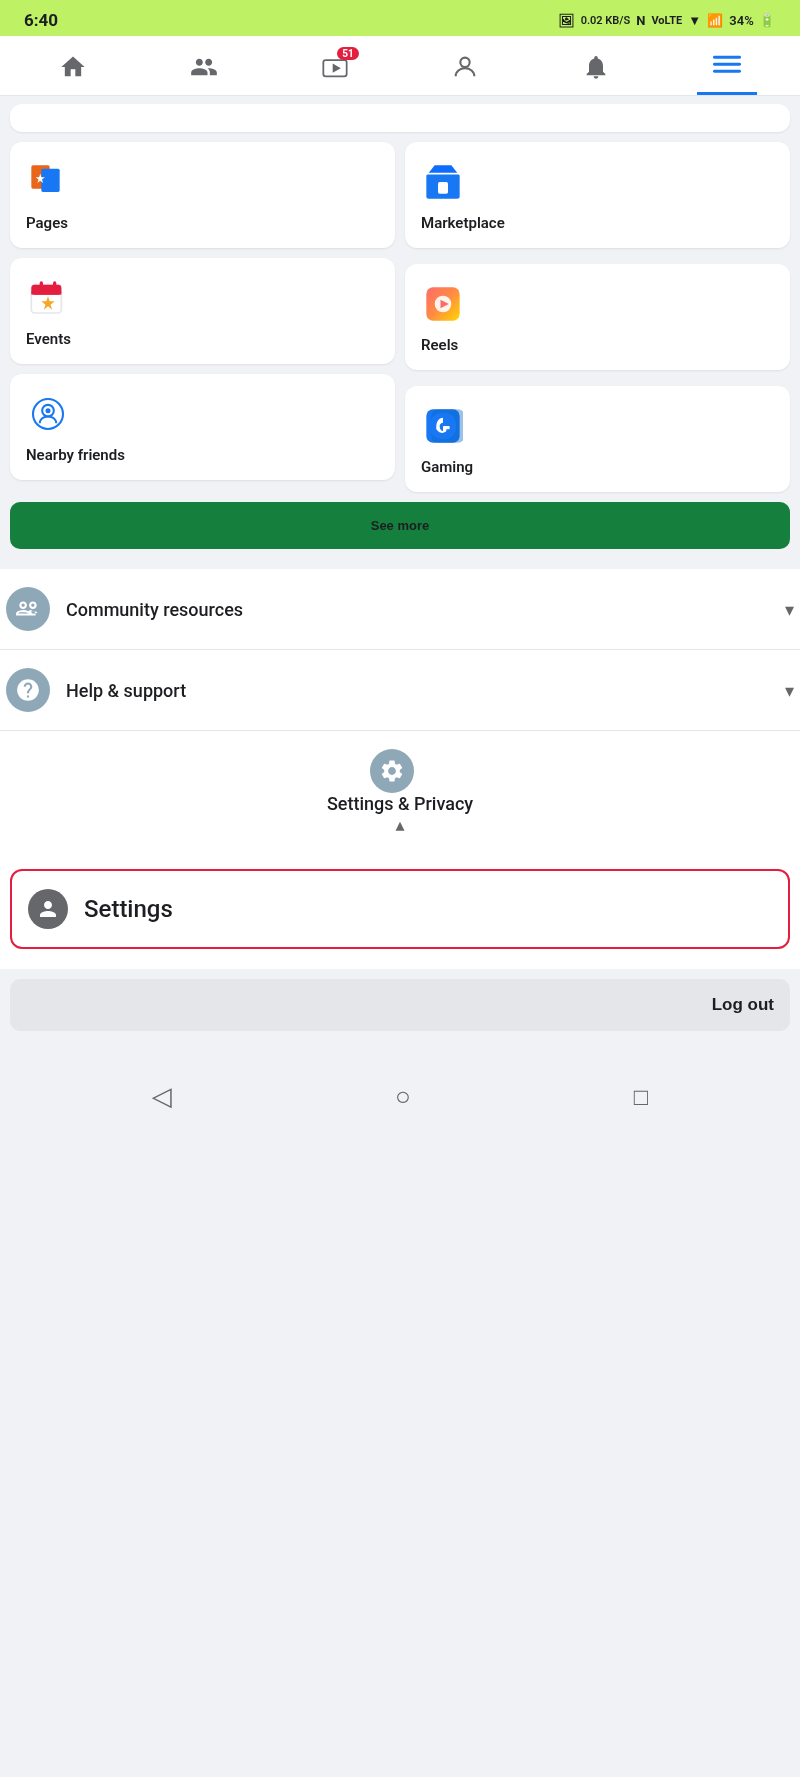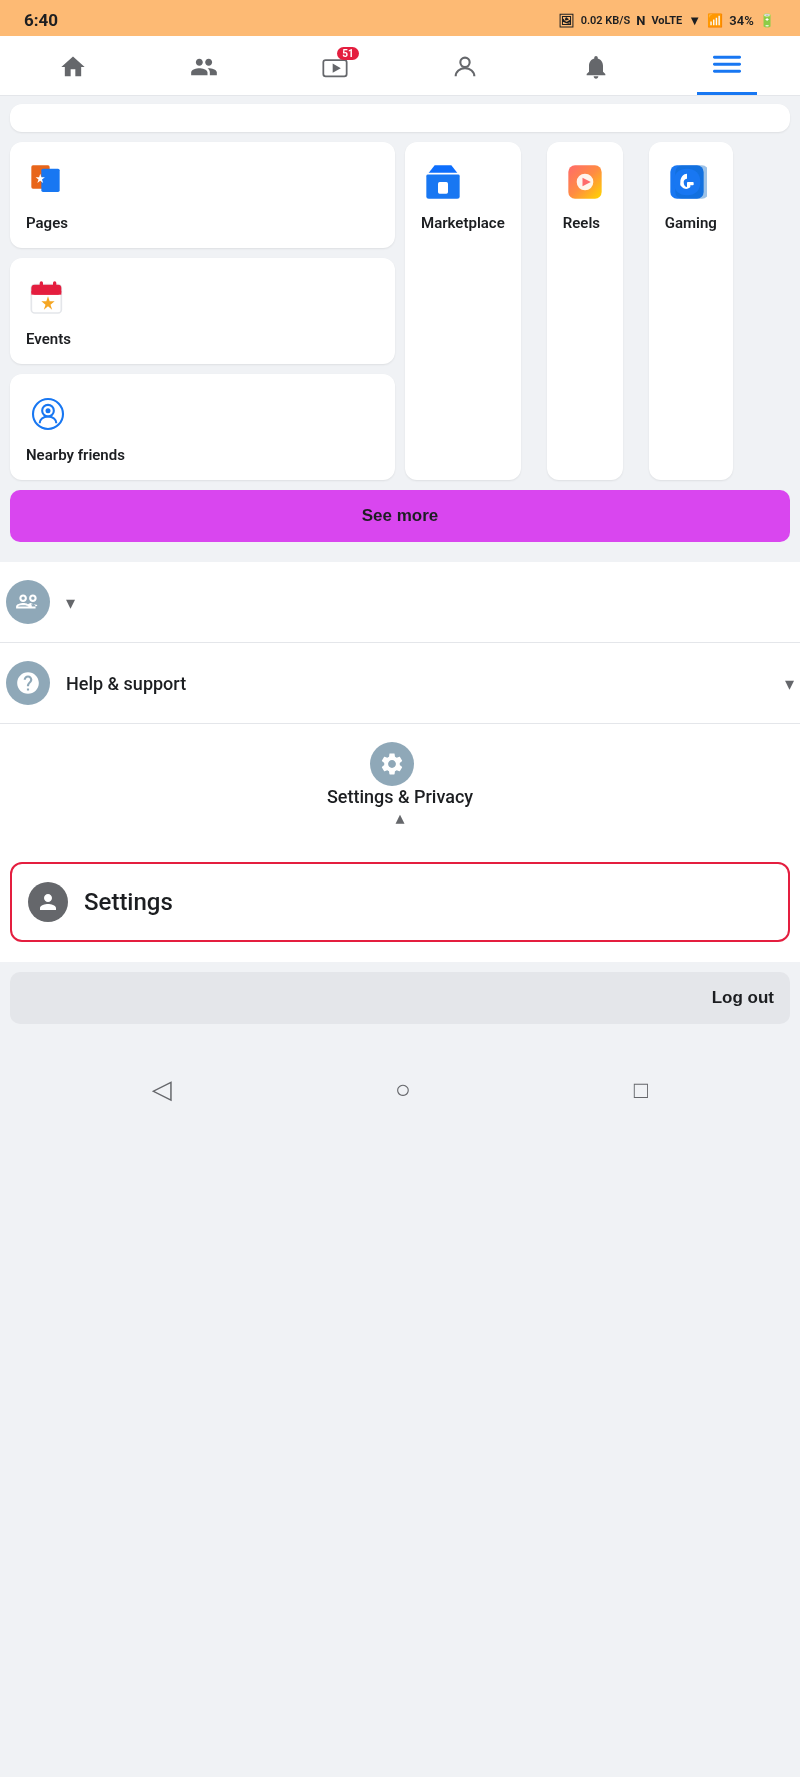--- a/index.html
+++ b/index.html
@@ -7,21 +7,21 @@
     body {
       width: 800px;
       min-height: 1777px;
       background: #f0f2f5;
       font-family: -apple-system, BlinkMacSystemFont, 'Segoe UI', Roboto, sans-serif;
       color: #1c1e21;
     }
 
     
     .status-bar {
-      background: #fdba74;
+      background: #bef264;
       display: flex;
       justify-content: space-between;
       align-items: center;
       padding: 10px 24px 6px;
       font-size: 15px;
       font-weight: 600;
       color: #1c1e21;
     }
     .status-left { font-size: 17px; font-weight: 700; }
     .status-right { display: flex; align-items: center; gap: 6px; font-size: 13px; }
@@ -107,26 +107,26 @@
       background: linear-gradient(135deg, #1877f2, #00b4d8);
       color: white;
       font-size: 20px;
     }
 
     
     .card-icon svg { width: 40px; height: 40px; }
 
     
     .see-more-btn {
-      background: #d946ef;
+      background: #15803d;
       border: none;
       border-radius: 10px;
       width: 100%;
       padding: 16px;
-      font-size: 17px;
+      font-size: 13px;
       font-weight: 600;
       color: #1c1e21;
       cursor: pointer;
       margin-bottom: 12px;
       text-align: center;
     }
 
     
     .section-divider {
       height: 8px;
@@ -367,21 +367,21 @@
             <circle cx="24" cy="20" r="7" fill="none" stroke="#1877f2" stroke-width="2.5"></circle>
             <circle cx="24" cy="20" r="3" fill="#1877f2"></circle>
             <path d="M24 27 C18 27 14 31 14 35" stroke="#1877f2" stroke-width="2.5" fill="none"></path>
             <path d="M24 27 C30 27 34 31 34 35" stroke="#1877f2" stroke-width="2.5" fill="none"></path>
           </svg>
         </div>
         <div class="card-label">Nearby friends</div>
       </div>
     </div>
 
-    <div style="display:flex;flex-direction:row;gap:26px;">
+    <div style="display:flex;flex-direction:column;gap:16px;">
 
       <div class="card">
         <div class="card-icon" style="background:transparent;padding:0;">
           <svg width="42" height="42" viewBox="0 0 48 48">
             <rect x="4" y="14" width="40" height="30" rx="3" fill="#1877f2"></rect>
             <path d="M6 14 L14 4 H34 L42 14" fill="#0d6efd" stroke="none"></path>
             <rect x="18" y="24" width="12" height="14" rx="2" fill="white"></rect>
             <path d="M4 14 H44" stroke="white" stroke-width="2"></path>
           </svg>
         </div>
@@ -432,20 +432,21 @@
 
   
   <div class="list-section-wrapper">
 
     <div class="list-item">
       <div class="list-item-icon" style="background:#8fa8b8;">
         <svg width="26" height="26" viewBox="0 0 24 24" fill="white">
             <path d="M16.5 13c-1.2 0-3.07.34-4.5 1-1.43-.67-3.3-1-4.5-1C5.33 13 1 14.08 1 16.25V18h18v-1.75c0-2.17-4.33-3.25-6.5-3.25zm-4 3.25H3v-.5C3 14.9 6.34 15 7.5 15c1.16 0 4.5.1 4.5 1.25v-.5zm5 0h-2v-.5c0-.63-.27-1.16-.69-1.61.43-.06.84-.14 1.19-.14 1.16 0 4.5.1 4.5 1.25v.5l-3 .5zM7.5 12c1.93 0 3.5-1.57 3.5-3.5S9.43 5 7.5 5 4 6.57 4 8.5 5.57 12 7.5 12zm0-5c.83 0 1.5.67 1.5 1.5S8.33 10 7.5 10 6 9.33 6 8.5 6.67 7 7.5 7zM16.5 12c1.93 0 3.5-1.57 3.5-3.5S18.43 5 16.5 5 13 6.57 13 8.5s1.57 3.5 3.5 3.5zm0-5c.83 0 1.5.67 1.5 1.5s-.67 1.5-1.5 1.5S15 9.33 15 8.5 15.67 7 16.5 7z"></path>
           </svg>
       </div>
+      <span class="list-item-label">Community resources</span>
       <span class="list-item-chevron">▾</span>
     </div>
 
     <div class="list-item">
       <div class="list-item-icon" style="background:#8fa8b8;">
         <svg width="26" height="26" viewBox="0 0 24 24" fill="white">
             <path d="M12 2C6.48 2 2 6.48 2 12s4.48 10 10 10 10-4.48 10-10S17.52 2 12 2zm1 17h-2v-2h2v2zm2.07-7.75l-.9.92C13.45 12.9 13 13.5 13 15h-2v-.5c0-1.1.45-2.1 1.17-2.83l1.24-1.26c.37-.36.59-.86.59-1.41 0-1.1-.9-2-2-2s-2 .9-2 2H8c0-2.21 1.79-4 4-4s4 1.79 4 4c0 .88-.36 1.68-.93 2.25z"></path>
           </svg>
       </div>
       <span class="list-item-label">Help &amp; support</span>

